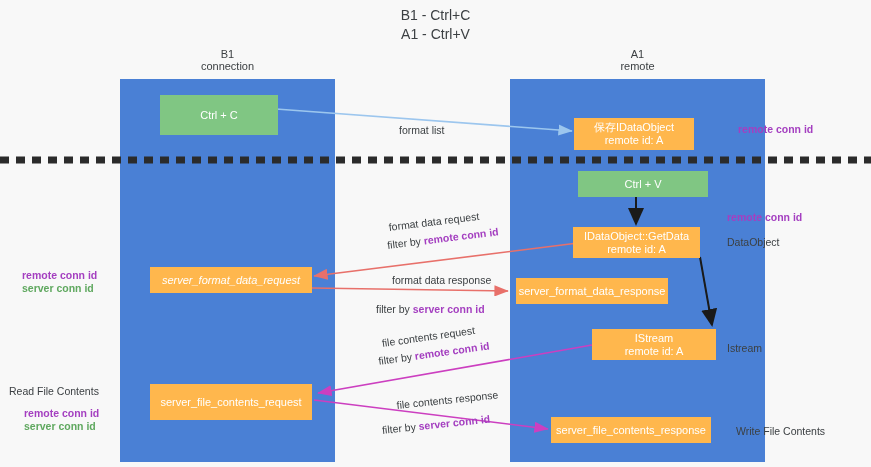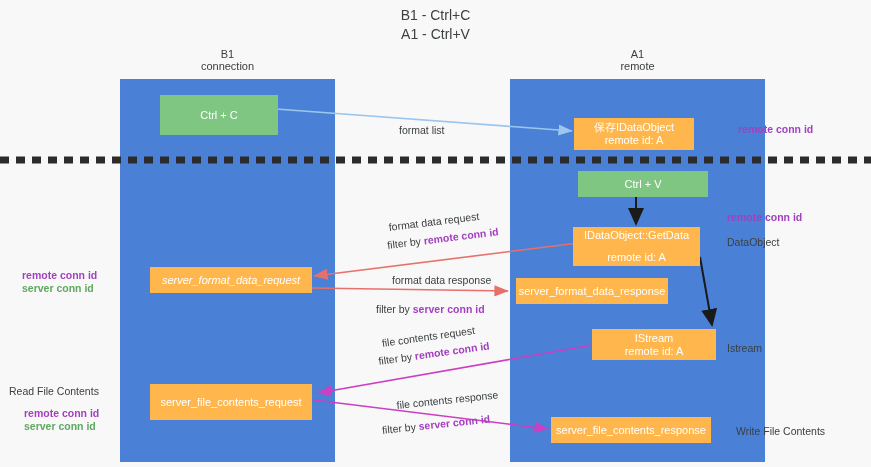--- a/index.html
+++ b/index.html
@@ -96,21 +96,21 @@
 
   <div class="box orange" style="left:574px;top:118px;width:120px;height:32px;">
     <span>保存IDataObject</span>
     <span>remote id: A</span>
   </div>
 
   <div class="box green" style="left:578px;top:171px;width:130px;height:26px;">
     <span>Ctrl + V</span>
   </div>
 
-  <div class="box orange" style="left:573px;top:227px;width:127px;height:39px;justify-content:space-between;">
+  <div class="box orange" style="left:573px;top:227px;width:127px;height:31px;">
     <span>IDataObject::GetData</span>
     <span>remote id: A</span>
   </div>
 
   <div class="box orange" style="left:150px;top:267px;width:162px;height:26px;font-style:italic;">
     <span>server_format_data_request</span>
   </div>
 
   <div class="box orange" style="left:516px;top:278px;width:152px;height:26px;">
     <span>server_format_data_response</span>

